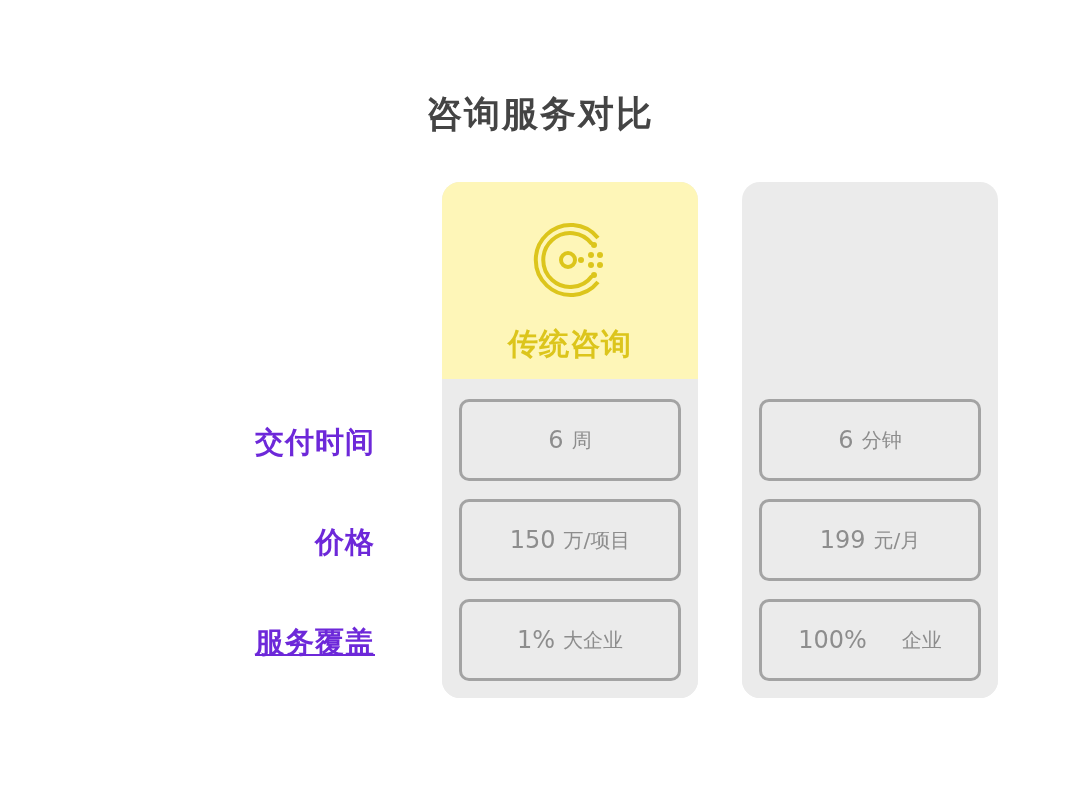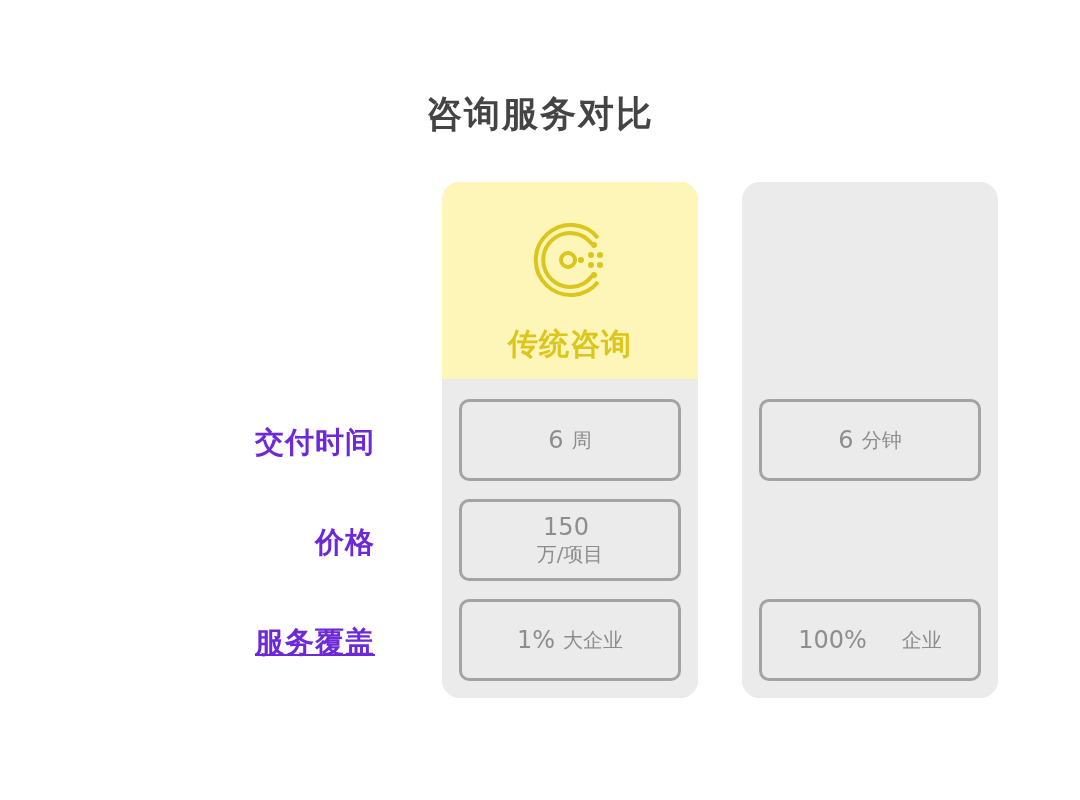--- a/index.html
+++ b/index.html
@@ -65,35 +65,39 @@
       <circle cx="80" cy="55" r="3" fill="#dcc51c"></circle>
       <circle cx="74" cy="65" r="3" fill="#dcc51c"></circle>
     </svg>
     <div class="card-name" style="color:#dcc51c;">传统咨询</div>
   </div>
   <div class="card-body">
     <div class="cell" style="top:18px;">
       <span class="num">6</span>
       <span class="unit">周</span>
     </div>
-    <div class="cell" style="top:118px;flex-direction:column;">
+    <div class="cell" style="top:118px;">
       <span class="num">150</span>
       <span class="unit">万/项目</span>
     </div>
     <div class="cell" style="top:218px;">
       <span class="num">1%</span>
       <span class="unit">大企业</span>
     </div>
   </div>
 </div>
 
 <div class="card" style="left:742px;">
   <div class="card-body">
     <div class="cell" style="top:18px;">
       <span class="num">6</span>
       <span class="unit">分钟</span>
     </div>
+    <div class="cell" style="top:118px;">
+      <span class="num">199</span>
+      <span class="unit">元/月</span>
+    </div>
     <div class="cell" style="top:218px;gap:27px;">
       <span class="num">100%</span>
       <span class="unit">企业</span>
     </div>
   </div>
 </div>
 
 </body></html>

